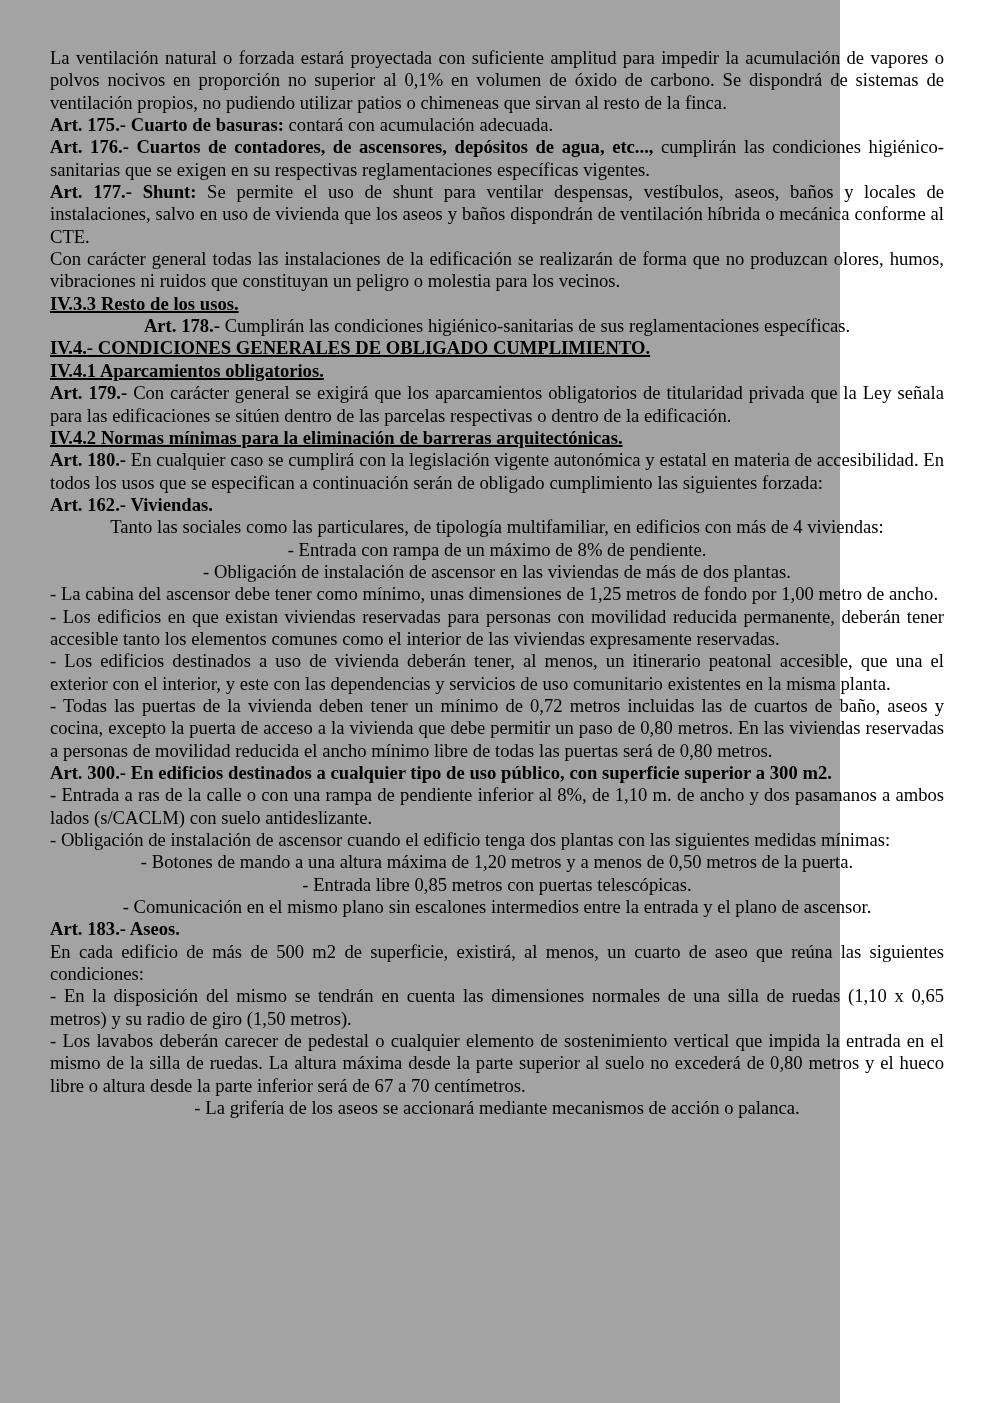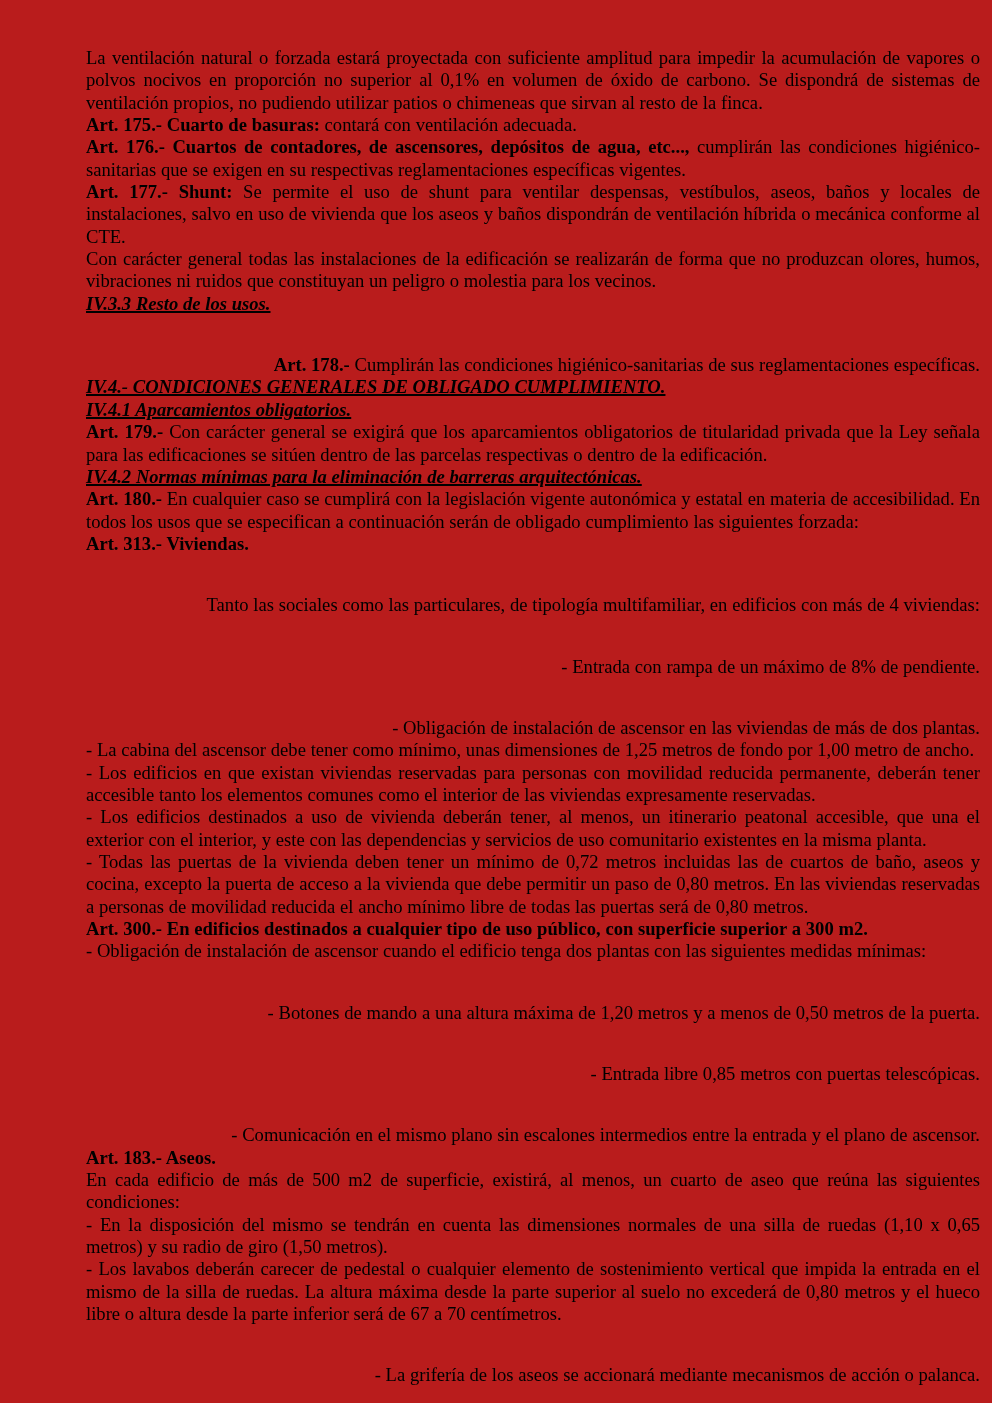--- a/index.html
+++ b/index.html
@@ -11,74 +11,72 @@
   body {
     width: 992px;
     height: 1403px;
     overflow: hidden;
     font-family: "Liberation Serif", "DejaVu Serif", serif;
     color: #000000;
     -webkit-font-smoothing: antialiased;
   }
   .page {
     box-sizing: border-box;
-    width: 992px;
+    width: 840px;
     height: 1403px;
-    padding: 47px 30px 0 86px;
-    background: #b91c1c;
+    padding: 47px 30px 0 50px;
+    background: #a3a3a3;
   }
   .doc-body {
     width: 894px;
   }
   
   p.para {
     margin: 0;
     padding: 0;
     font-size: 18.6px;
     line-height: 22.35px;
     text-align: justify;
     text-justify: inter-word;
     word-spacing: 0.1px;
     hyphens: none;
   }
   
   p.noj {
-    text-align: right;
-    margin-top: 39px;
+    text-align: center;
   }
   
   p.heading {
     text-align: left;
     font-weight: bold;
   }
   p.heading-u {
     text-align: left;
     font-weight: bold;
     display: block;
-    font-style: italic;
   }
   p.heading-u > span.ul {
     text-decoration: underline;
     text-underline-offset: 1px;
     text-decoration-thickness: 1.6px;
   }
   
   .leadin {
     font-weight: bold;
   }
 </style>
 </head>
 <body>
 
 <div class="page">
   <div class="doc-body">
 
     <p class="para">La ventilación natural o forzada estará proyectada con suficiente amplitud para impedir la acumulación de vapores o polvos nocivos en proporción no superior al 0,1% en volumen de óxido de carbono. Se dispondrá de sistemas de ventilación propios, no pudiendo utilizar patios o chimeneas que sirvan al resto de la finca.</p>
 
-    <p class="para"><span class="leadin">Art. 175.- Cuarto de basuras:</span><span> contará con ventilación adecuada.</span></p>
+    <p class="para"><span class="leadin">Art. 175.- Cuarto de basuras:</span><span> contará con acumulación adecuada.</span></p>
 
     <p class="para"><span class="leadin">Art. 176.- Cuartos de contadores, de ascensores, depósitos de agua, etc...,</span><span> cumplirán las condiciones higiénico-sanitarias que se exigen en su respectivas reglamentaciones específicas vigentes.</span></p>
 
     <p class="para"><span class="leadin">Art. 177.- Shunt:</span><span> Se permite el uso de shunt para ventilar despensas, vestíbulos, aseos, baños y locales de instalaciones, salvo en uso de vivienda que los aseos y baños dispondrán de ventilación híbrida o mecánica conforme al CTE.</span></p>
 
     <p class="para">Con carácter general todas las instalaciones de la edificación se realizarán de forma que no produzcan olores, humos, vibraciones ni ruidos que constituyan un peligro o molestia para los vecinos.</p>
 
     <p class="para heading-u"><span class="ul">IV.3.3 Resto de los usos.</span></p>
 
     <p class="para noj"><span class="leadin">Art. 178.-</span><span> Cumplirán las condiciones higiénico-sanitarias de sus reglamentaciones específicas.</span></p>
@@ -86,33 +84,34 @@
     <p class="para heading-u"><span class="ul">IV.4.- CONDICIONES GENERALES DE OBLIGADO CUMPLIMIENTO.</span></p>
 
     <p class="para heading-u"><span class="ul">IV.4.1 Aparcamientos obligatorios.</span></p>
 
     <p class="para"><span class="leadin">Art. 179.-</span><span> Con carácter general se exigirá que los aparcamientos obligatorios de titularidad privada que la Ley señala para las edificaciones se sitúen dentro de las parcelas respectivas o dentro de la edificación.</span></p>
 
     <p class="para heading-u"><span class="ul">IV.4.2 Normas mínimas para la eliminación de barreras arquitectónicas.</span></p>
 
     <p class="para"><span class="leadin">Art. 180.-</span><span> En cualquier caso se cumplirá con la legislación vigente autonómica y estatal en materia de accesibilidad. En todos los usos que se especifican a continuación serán de obligado cumplimiento las siguientes forzada:</span></p>
 
-    <p class="para heading">Art. 313.- Viviendas.</p>
+    <p class="para heading">Art. 162.- Viviendas.</p>
 
     <p class="para noj">Tanto las sociales como las particulares, de tipología multifamiliar, en edificios con más de 4 viviendas:</p>
 
     <p class="para noj">- Entrada con rampa de un máximo de 8% de pendiente.</p>
     <p class="para noj">- Obligación de instalación de ascensor en las viviendas de más de dos plantas.</p>
     <p class="para">- La cabina del ascensor debe tener como mínimo, unas dimensiones de 1,25 metros de fondo por 1,00 metro de ancho.</p>
     <p class="para">- Los edificios en que existan viviendas reservadas para personas con movilidad reducida permanente, deberán tener accesible tanto los elementos comunes como el interior de las viviendas expresamente reservadas.</p>
     <p class="para">- Los edificios destinados a uso de vivienda deberán tener, al menos, un itinerario peatonal accesible, que una el exterior con el interior, y este con las dependencias y servicios de uso comunitario existentes en la misma planta.</p>
     <p class="para">- Todas las puertas de la vivienda deben tener un mínimo de 0,72 metros incluidas las de cuartos de baño, aseos y cocina, excepto la puerta de acceso a la vivienda que debe permitir un paso de 0,80 metros. En las viviendas reservadas a personas de movilidad reducida el ancho mínimo libre de todas las puertas será de 0,80 metros.</p>
 
     <p class="para heading">Art. 300.- En edificios destinados a cualquier tipo de uso público, con superficie superior a 300 m2.</p>
 
+    <p class="para">- Entrada a ras de la calle o con una rampa de pendiente inferior al 8%, de 1,10 m. de ancho y dos pasamanos a ambos lados (s/CACLM) con suelo antideslizante.</p>
     <p class="para">- Obligación de instalación de ascensor cuando el edificio tenga dos plantas con las siguientes medidas mínimas:</p>
     <p class="para noj">- Botones de mando a una altura máxima de 1,20 metros y a menos de 0,50 metros de la puerta.</p>
     <p class="para noj">- Entrada libre 0,85 metros con puertas telescópicas.</p>
     <p class="para noj">- Comunicación en el mismo plano sin escalones intermedios entre la entrada y el plano de ascensor.</p>
 
     <p class="para heading">Art. 183.- Aseos.</p>
 
     <p class="para">En cada edificio de más de 500 m2 de superficie, existirá, al menos, un cuarto de aseo que reúna las siguientes condiciones:</p>
     <p class="para">- En la disposición del mismo se tendrán en cuenta las dimensiones normales de una silla de ruedas (1,10 x 0,65 metros) y su radio de giro (1,50 metros).</p>
     <p class="para">- Los lavabos deberán carecer de pedestal o cualquier elemento de sostenimiento vertical que impida la entrada en el mismo de la silla de ruedas. La altura máxima desde la parte superior al suelo no excederá de 0,80 metros y el hueco libre o altura desde la parte inferior será de 67 a 70 centímetros.</p>

